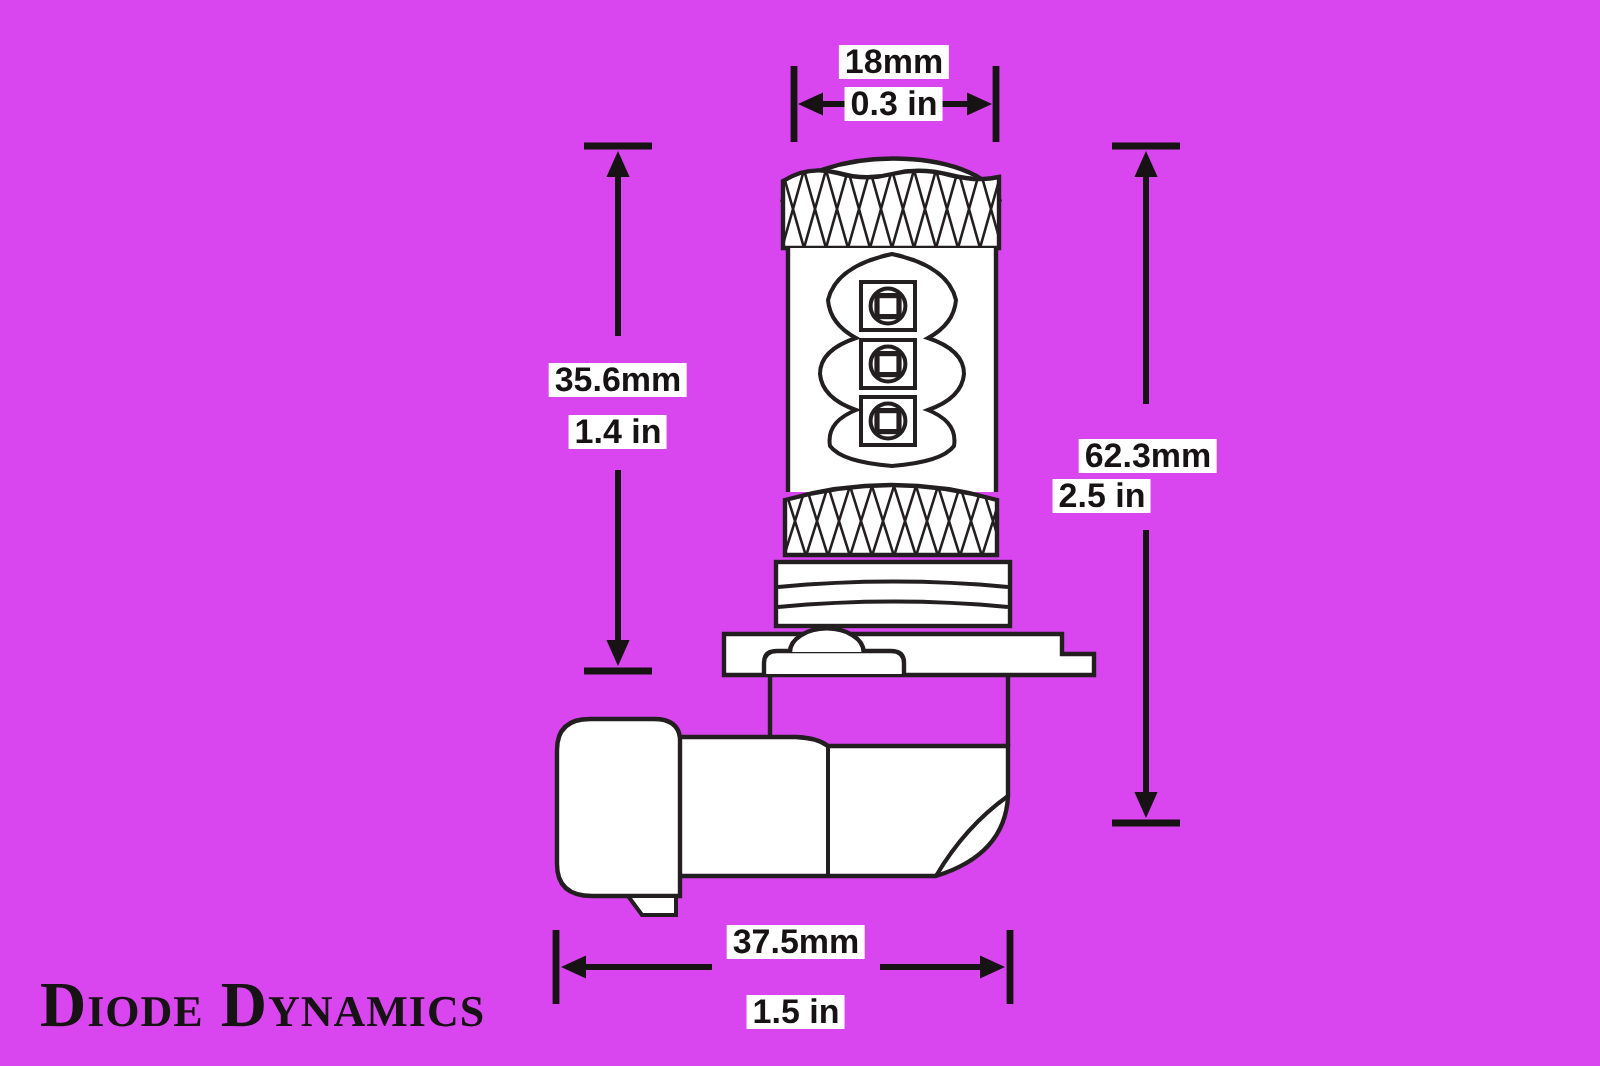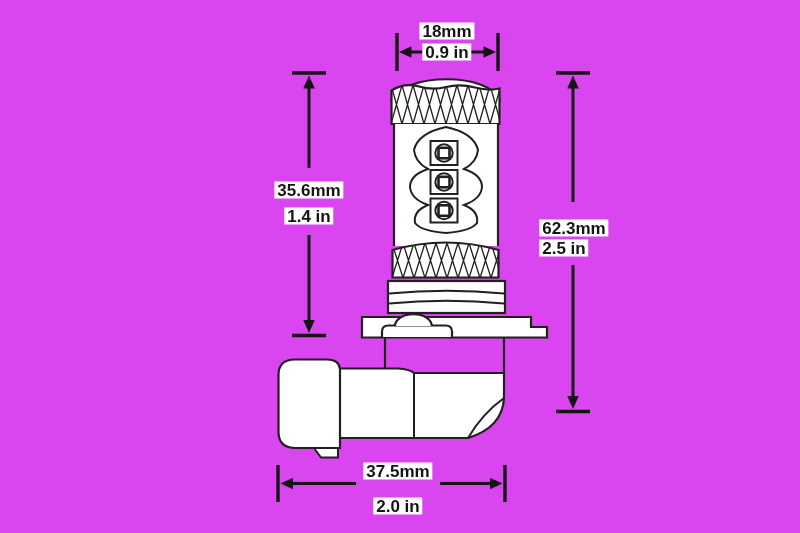--- a/index.html
+++ b/index.html
@@ -120,25 +120,26 @@
       <g>
         <path d="M278,465 V502 M505,465 V502" stroke-width="3.4"></path>
         <path d="M291,483.5 H356 M440,483.5 H492" stroke-width="3"></path>
         <polygon points="280.5,483.5 293,477.8 293,489.2" fill="#171314" stroke="none"></polygon>
         <polygon points="502.5,483.5 490,477.8 490,489.2" fill="#171314" stroke="none"></polygon>
       </g>
     </g>
   </svg>
 
   <div class="dim-label" style="left:447px;top:31px">18mm</div>
-  <div class="dim-label" style="left:447px;top:52px">0.9 in</div>
+  <div class="dim-label" style="left:447px;top:52px">0.3 in</div>
 
   <div class="dim-label" style="left:309px;top:190px">35.6mm</div>
   <div class="dim-label" style="left:309px;top:216px">1.4 in</div>
 
   <div class="dim-label" style="left:574px;top:228px">62.3mm</div>
-  <div class="dim-label" style="left:564px;top:248px">2.5 in</div>
+  <div class="dim-label" style="left:551px;top:248px">2.5 in</div>
 
   <div class="dim-label" style="left:398px;top:471px">37.5mm</div>
-  <div class="dim-label" style="left:398px;top:506px">2.0 in</div>
+  <div class="dim-label" style="left:398px;top:506px">1.5 in</div>
 
+  <div class="brand">Diode Dynamics</div>
 
 </div>
 
 </body></html>

